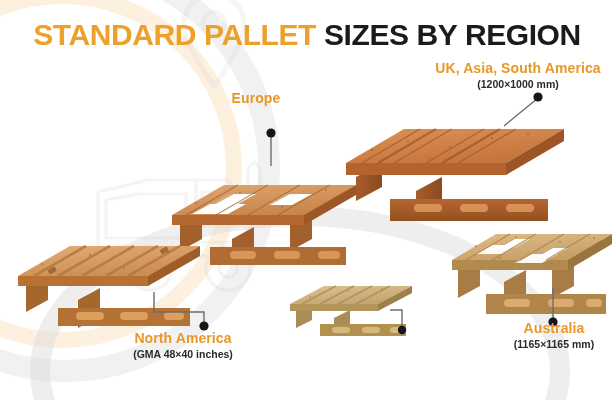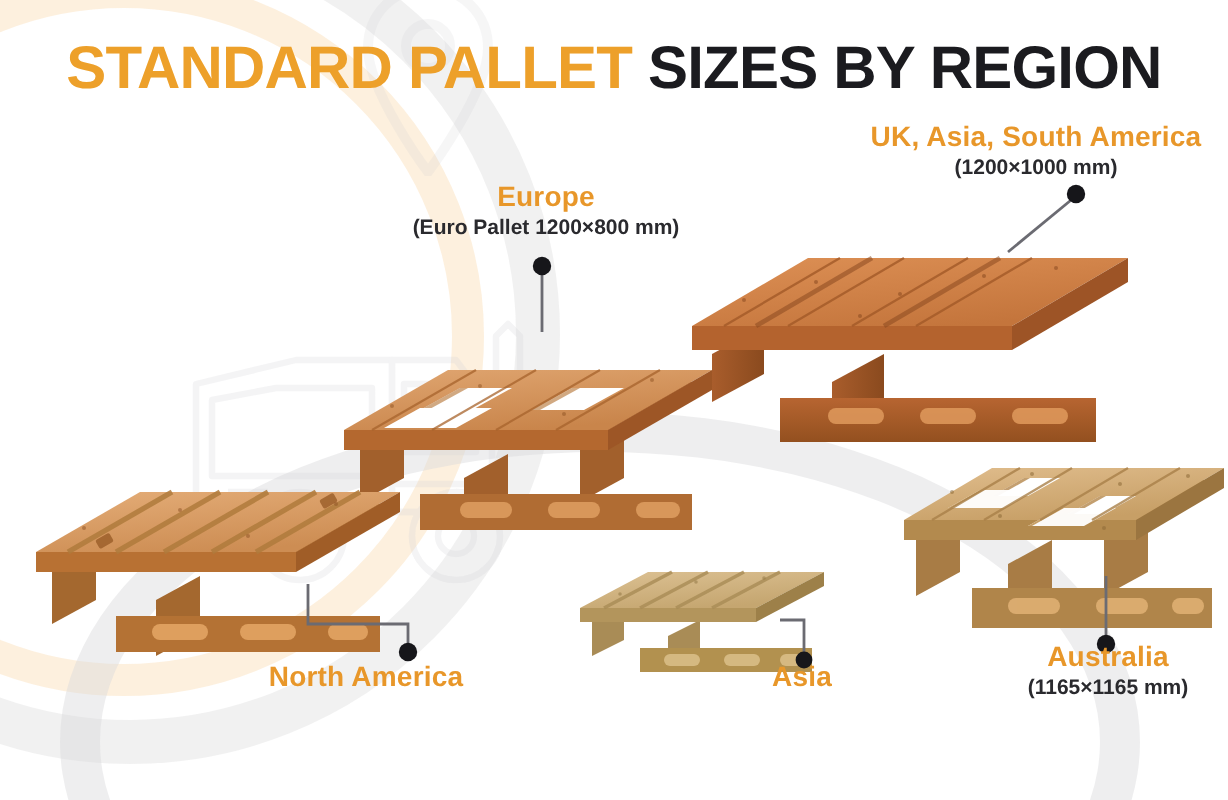--- a/index.html
+++ b/index.html
@@ -54,21 +54,21 @@
   .label{position:absolute;text-align:center;white-space:nowrap;}
   .label .lab-title{
     font-size:14px;font-weight:bold;color:#e8972a;letter-spacing:.1px;
     line-height:1.15;
   }
   .label .lab-sub{
     font-size:10.5px;font-weight:bold;color:#2a2a2e;margin-top:2px;
     line-height:1.15;
   }
   .label.l-uk   {left:418px;top:60px;width:200px;}
-  .label.l-eu   {left:188px;top:90px;width:170px;}
+  .label.l-eu   {left:171px;top:90px;width:170px;}
   .label.l-na   {left:98px;top:330px;width:170px;}
   .label.l-asia {left:336px;top:330px;width:130px;}
   .label.l-au   {left:492px;top:320px;width:124px;}
 
   
   .conn{position:absolute;}
   .conn svg{display:block;overflow:visible;}
 
   
   .pallet{position:absolute;}
@@ -429,29 +429,28 @@
     </svg>
   </div>
 
   <div class="label l-uk">
     <div class="lab-title">UK, Asia, South America</div>
     <div class="lab-sub">(1200×1000 mm)</div>
   </div>
 
   <div class="label l-eu">
     <div class="lab-title">Europe</div>
-    <div class="lab-sub">(Euro Pallet 1200×800 mm)</div>
   </div>
 
   <div class="label l-na">
     <div class="lab-title">North America</div>
+    <div class="lab-sub">(GMA 48×40 inches)</div>
   </div>
 
   <div class="label l-asia">
-    <div class="lab-title">Asia</div>
   </div>
 
   <div class="label l-au">
     <div class="lab-title">Australia</div>
     <div class="lab-sub">(1165×1165 mm)</div>
   </div>
 
 </div>
 
 </body></html>

